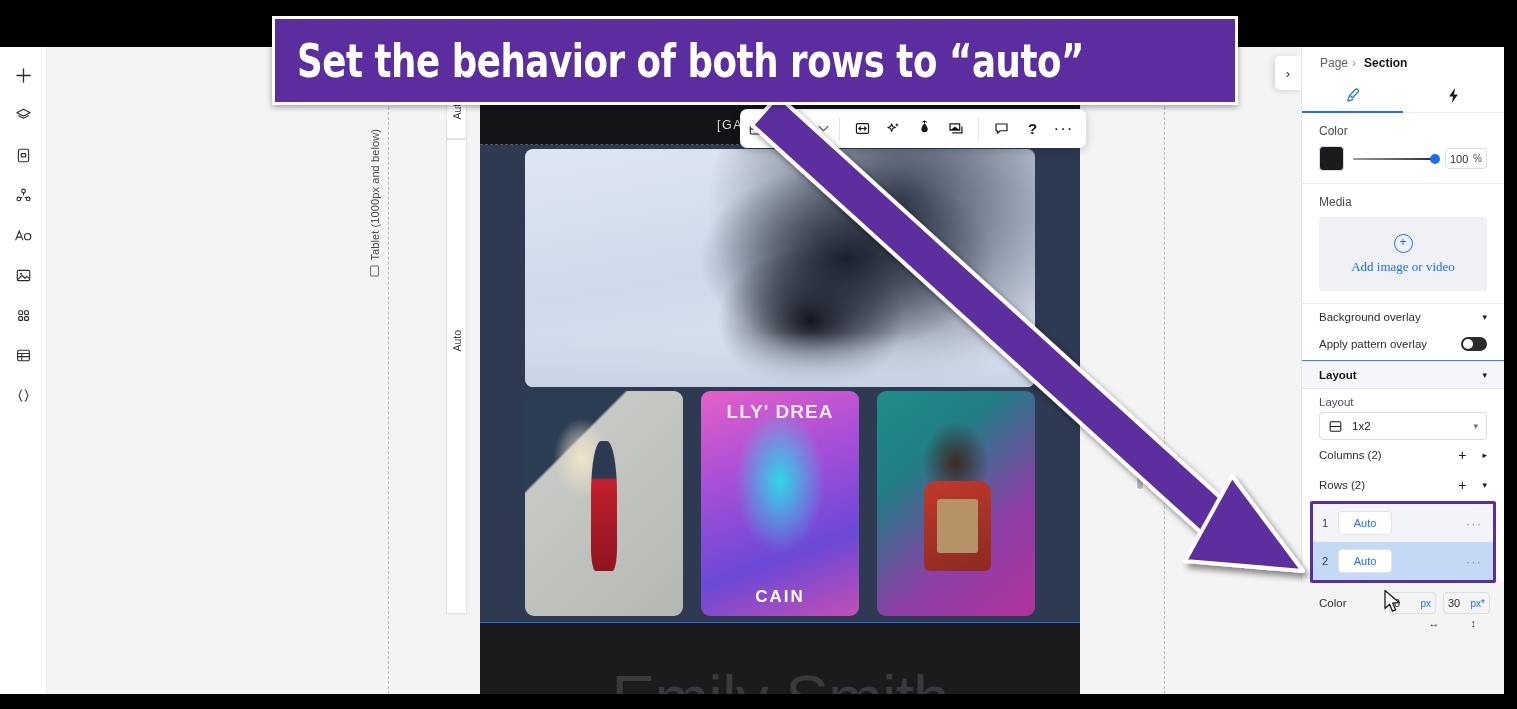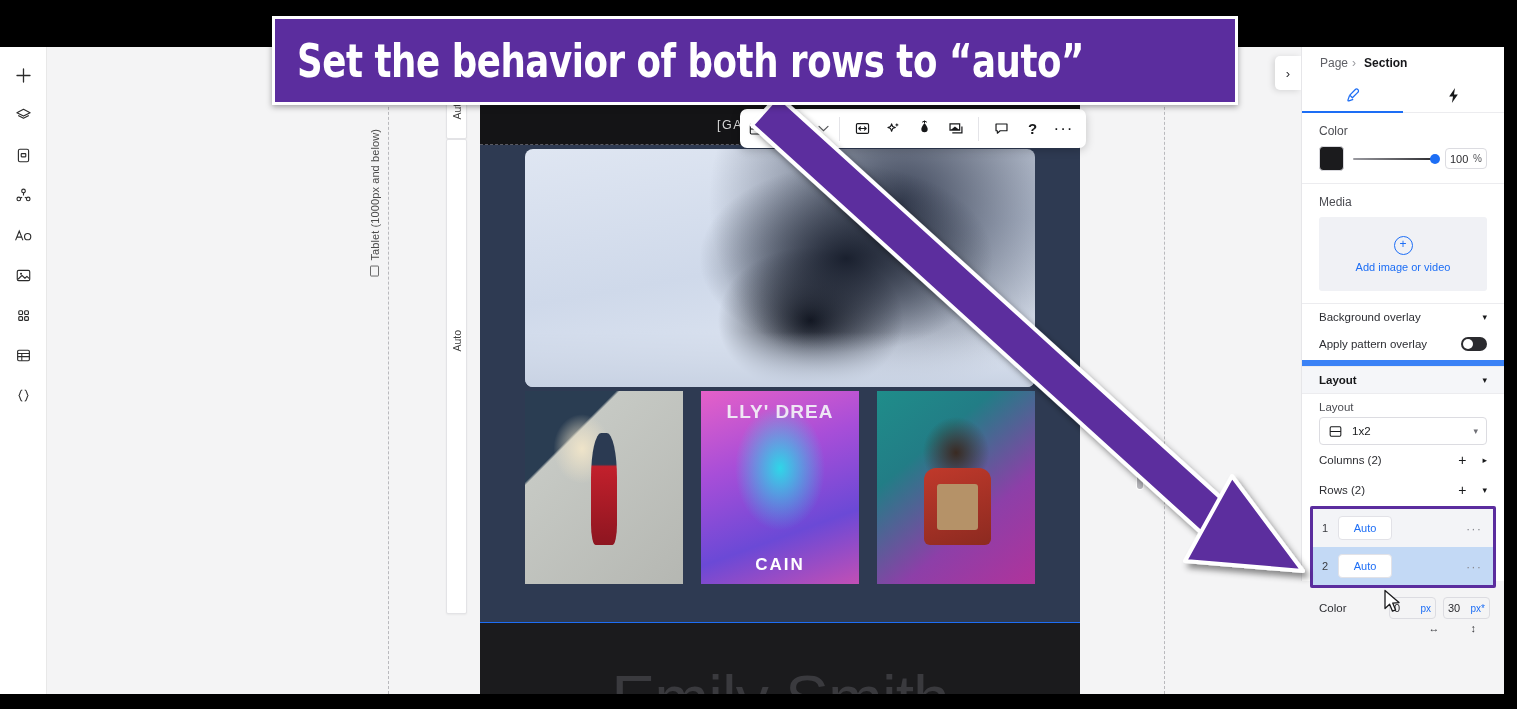--- a/index.html
+++ b/index.html
@@ -51,21 +51,21 @@
           linear-gradient(170deg,#dfe6f2 0%,#cfd9ea 48%,#e4eaf4 100%);}
   .hero:after{content:"";position:absolute;left:0;right:0;bottom:0;height:23%;
               background:linear-gradient(0deg,#c8d2e3 0%,rgba(200,210,227,0) 100%);}
   .sec-badge{position:absolute;left:292px;top:12px;background:#1d6ef5;color:#fff;
              font-size:11px;border-radius:3px;padding:3px 8px 3px 5px;z-index:6;
              letter-spacing:.2px;display:flex;align-items:center;gap:3px;cursor:pointer;}
   .sec-badge .car{font-size:10px;opacity:.85;}
 
   .gal{position:absolute;left:0;top:287px;width:100%;height:231px;background:#2e3a52;
        box-sizing:border-box;padding:0 45px;display:flex;gap:18px;align-items:flex-start;}
-  .card{flex:1;height:193px;border-radius:0;overflow:hidden;position:relative;}
+  .card{flex:1;height:225px;border-radius:9px;overflow:hidden;position:relative;}
   .card1{background:
       radial-gradient(ellipse 30% 30% at 36% 30%, #efe4c9 0%, rgba(239,228,201,0) 60%),
       linear-gradient(135deg,#2a3d52 0%,#2a3d52 26%,#c6c9c4 27%,#b5b7b2 100%);}
   .card1:before{content:"";position:absolute;left:42%;top:22%;width:16%;height:58%;
       background:linear-gradient(180deg,#2b3a52 0%,#2b3a52 28%,#c2202c 30%,#8d1520 100%);
       border-radius:40% 40% 18% 18%;}
   .card2{background:
       radial-gradient(ellipse 46% 52% at 50% 40%, #2fd6e8 0%, rgba(47,214,232,0) 62%),
       linear-gradient(160deg,#e560c8 0%,#a84ed8 35%,#6b49d6 70%,#c24fb5 100%);}
   .card2 .t1{position:absolute;top:10px;left:0;right:0;text-align:center;color:#f3f3f8;
@@ -116,21 +116,21 @@
   .swatch{width:23px;height:23px;border-radius:4px;background:#1b1b1d;border:1px solid #d8d8dd;cursor:pointer;}
   .slider{flex:1;height:2px;background:linear-gradient(90deg,#9a9aa0,#2b2b2f);position:relative;border-radius:2px;cursor:pointer;}
   .knob{position:absolute;right:-4px;top:-4px;width:10px;height:10px;border-radius:50%;background:#1d6ef5;}
   .numbox{width:42px;height:21px;border:1px solid #dcdce1;border-radius:4px;display:flex;align-items:center;
           justify-content:space-between;padding:0 4px;box-sizing:border-box;font-size:11px;color:#2b2b2f;}
   .numbox .u{color:#55565a;font-size:10px;}
   .media{height:74px;background:#f0f1f5;border-radius:3px;display:flex;flex-direction:column;
          align-items:center;justify-content:center;gap:6px;cursor:pointer;}
   .media .plus{width:17px;height:17px;border:1.3px solid #1d6ef5;border-radius:50%;color:#1d6ef5;
                font-size:12px;line-height:15px;text-align:center;}
-  .media .ml{font-size:11px;color:#1d6ef5;}
+  .media .ml{font-size:13px;color:#1d6ef5;font-family:Liberation Serif, serif;}
   .row{display:flex;align-items:center;justify-content:space-between;padding:7px 17px;font-size:11.5px;color:#2c2d32;}
   .row.hdr{background:#f5f6f9;font-weight:700;color:#16171a;border-top:1px solid #ececef;border-bottom:1px solid #ececef;}
   .caret{color:#17181a;font-size:9px;cursor:pointer;}
   .toggle{width:26px;height:14px;border-radius:8px;background:#2b2b2f;position:relative;cursor:pointer;}
   .toggle i{position:absolute;left:2px;top:2px;width:10px;height:10px;border-radius:50%;background:#fff;}
   .select{margin:0 17px;height:26px;border:1px solid #dcdce1;border-radius:4px;display:flex;align-items:center;
           gap:9px;padding:0 8px;font-size:11.5px;color:#17181a;cursor:pointer;}
   .select .sc{margin-left:auto;color:#6f7076;font-size:9px;}
   .plusico{font-size:14px;color:#17181a;cursor:pointer;}
   .rowsbox{margin:3px 8px 0 8px;border:3px solid #5b2d9e;border-radius:2px;}
@@ -378,21 +378,21 @@
         <div class="plus">+</div>
         <div class="ml">Add image or video</div>
       </div>
     </div>
 
     <div class="row">
       <span>Background overlay</span>
       <span class="caret">▾</span>
     </div>
 
-    <div class="row" style="border-bottom:6px solid #3b82f6;padding-bottom:9px;">
+    <div class="row" style="border-bottom:1px solid #3b82f6;padding-bottom:9px;">
       <span>Apply pattern overlay</span>
       <span class="toggle">
           <i></i>
         </span>
     </div>
 
     <div class="row hdr">
       <span>Layout</span>
       <span class="caret">▾</span>
     </div>

